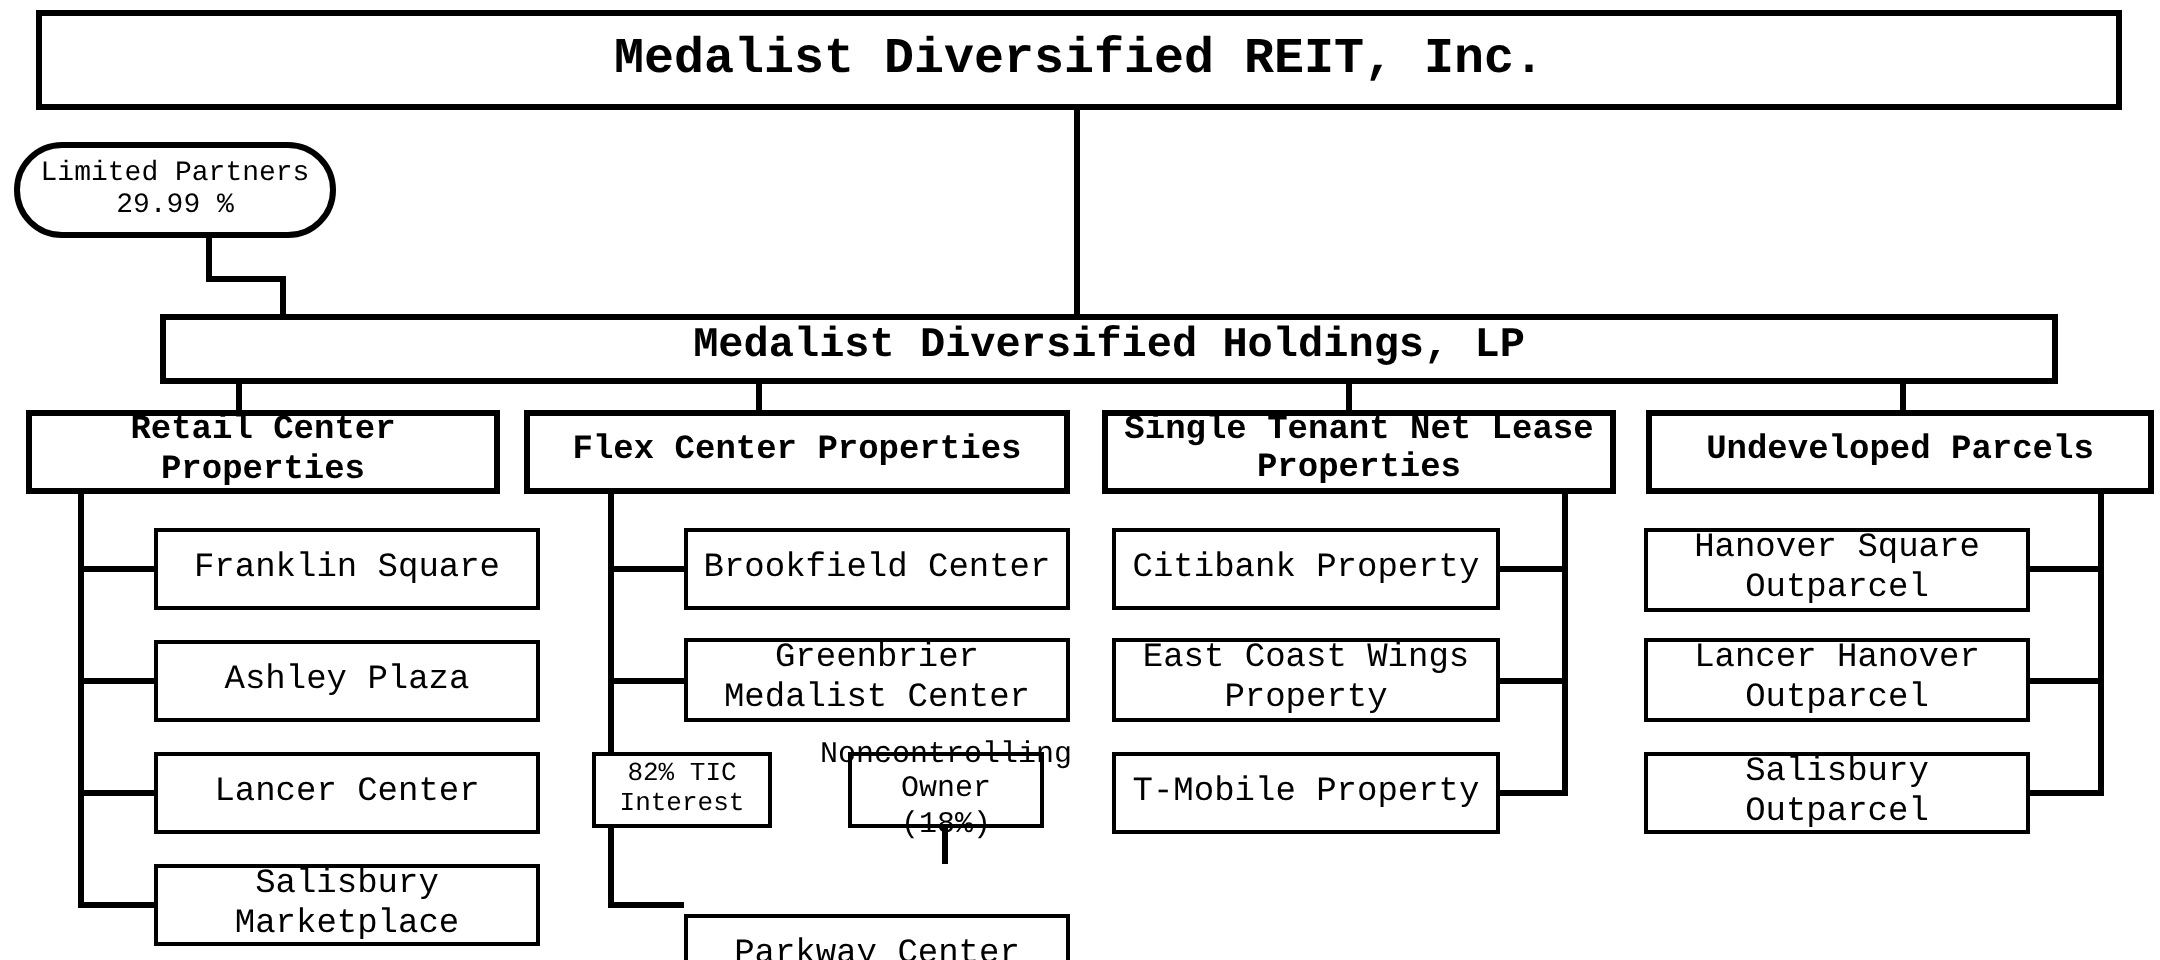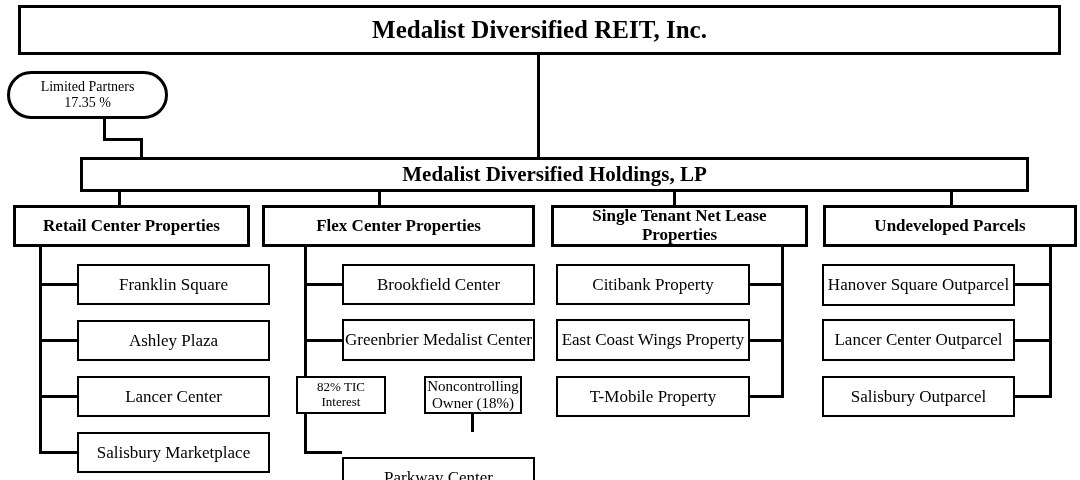--- a/index.html
+++ b/index.html
@@ -5,21 +5,21 @@
   html,body{margin:0;padding:0;background:#fff;}
   #canvas{
     position:relative;width:1080px;height:480px;background:#ffffff;
     font-family:"Liberation Serif","DejaVu Serif",serif;color:#000;
     overflow:hidden;
   }
   .line{position:absolute;background:#000;}
   .node{
     position:absolute;background:#fff;border:2px solid #000;box-sizing:border-box;
     display:flex;flex-direction:column;justify-content:center;align-items:center;
-    text-align:center;font-size:17px;line-height:1.15;
+    text-align:center;font-size:17px;line-height:1.15;font-family:Liberation Mono, monospace;
   }
   .node span{display:block;}
   .b3{border-width:3px;}
   .bold{font-weight:bold;}
 
   
   #n-parent{left:18px;top:5px;width:1043px;height:50px;font-size:25px;}
   #n-lp{left:7px;top:71px;width:161px;height:48px;font-size:14px;border-radius:24px;}
   #n-holdings{left:80px;top:157px;width:949px;height:35px;font-size:21px;}
 
@@ -117,21 +117,21 @@
 
   <div class="line" id="l-undev-t"></div>
   <div class="line" id="l-undev-s1"></div>
   <div class="line" id="l-undev-s2"></div>
   <div class="line" id="l-undev-s3"></div>
 
   <div class="node b3 bold" id="n-parent">Medalist Diversified REIT, Inc.</div>
 
   <div class="node b3" id="n-lp">
     <span>Limited Partners</span>
-    <span>17.35 %</span>
+    <span>29.99 %</span>
   </div>
 
   <div class="node b3 bold" id="n-holdings">Medalist Diversified Holdings, LP</div>
 
   <div class="node b3 bold" id="n-h-retail">Retail Center Properties</div>
   <div class="node b3 bold" id="n-h-flex">Flex Center Properties</div>
   <div class="node b3 bold" id="n-h-single">Single Tenant Net Lease Properties</div>
   <div class="node b3 bold" id="n-h-undev">Undeveloped Parcels</div>
 
   <div class="node" id="n-franklin">Franklin Square</div>
@@ -149,16 +149,16 @@
     <span>Noncontrolling</span>
     <span>Owner (18%)</span>
   </div>
   <div class="node" id="n-parkway">Parkway Center</div>
 
   <div class="node" id="n-citibank">Citibank Property</div>
   <div class="node" id="n-eastcoast">East Coast Wings Property</div>
   <div class="node" id="n-tmobile">T-Mobile Property</div>
 
   <div class="node" id="n-hanover">Hanover Square Outparcel</div>
-  <div class="node" id="n-lancerout">Lancer Center Outparcel</div>
+  <div class="node" id="n-lancerout">Lancer Hanover Outparcel</div>
   <div class="node" id="n-salisout">Salisbury Outparcel</div>
 
 </div>
 
 </body></html>

